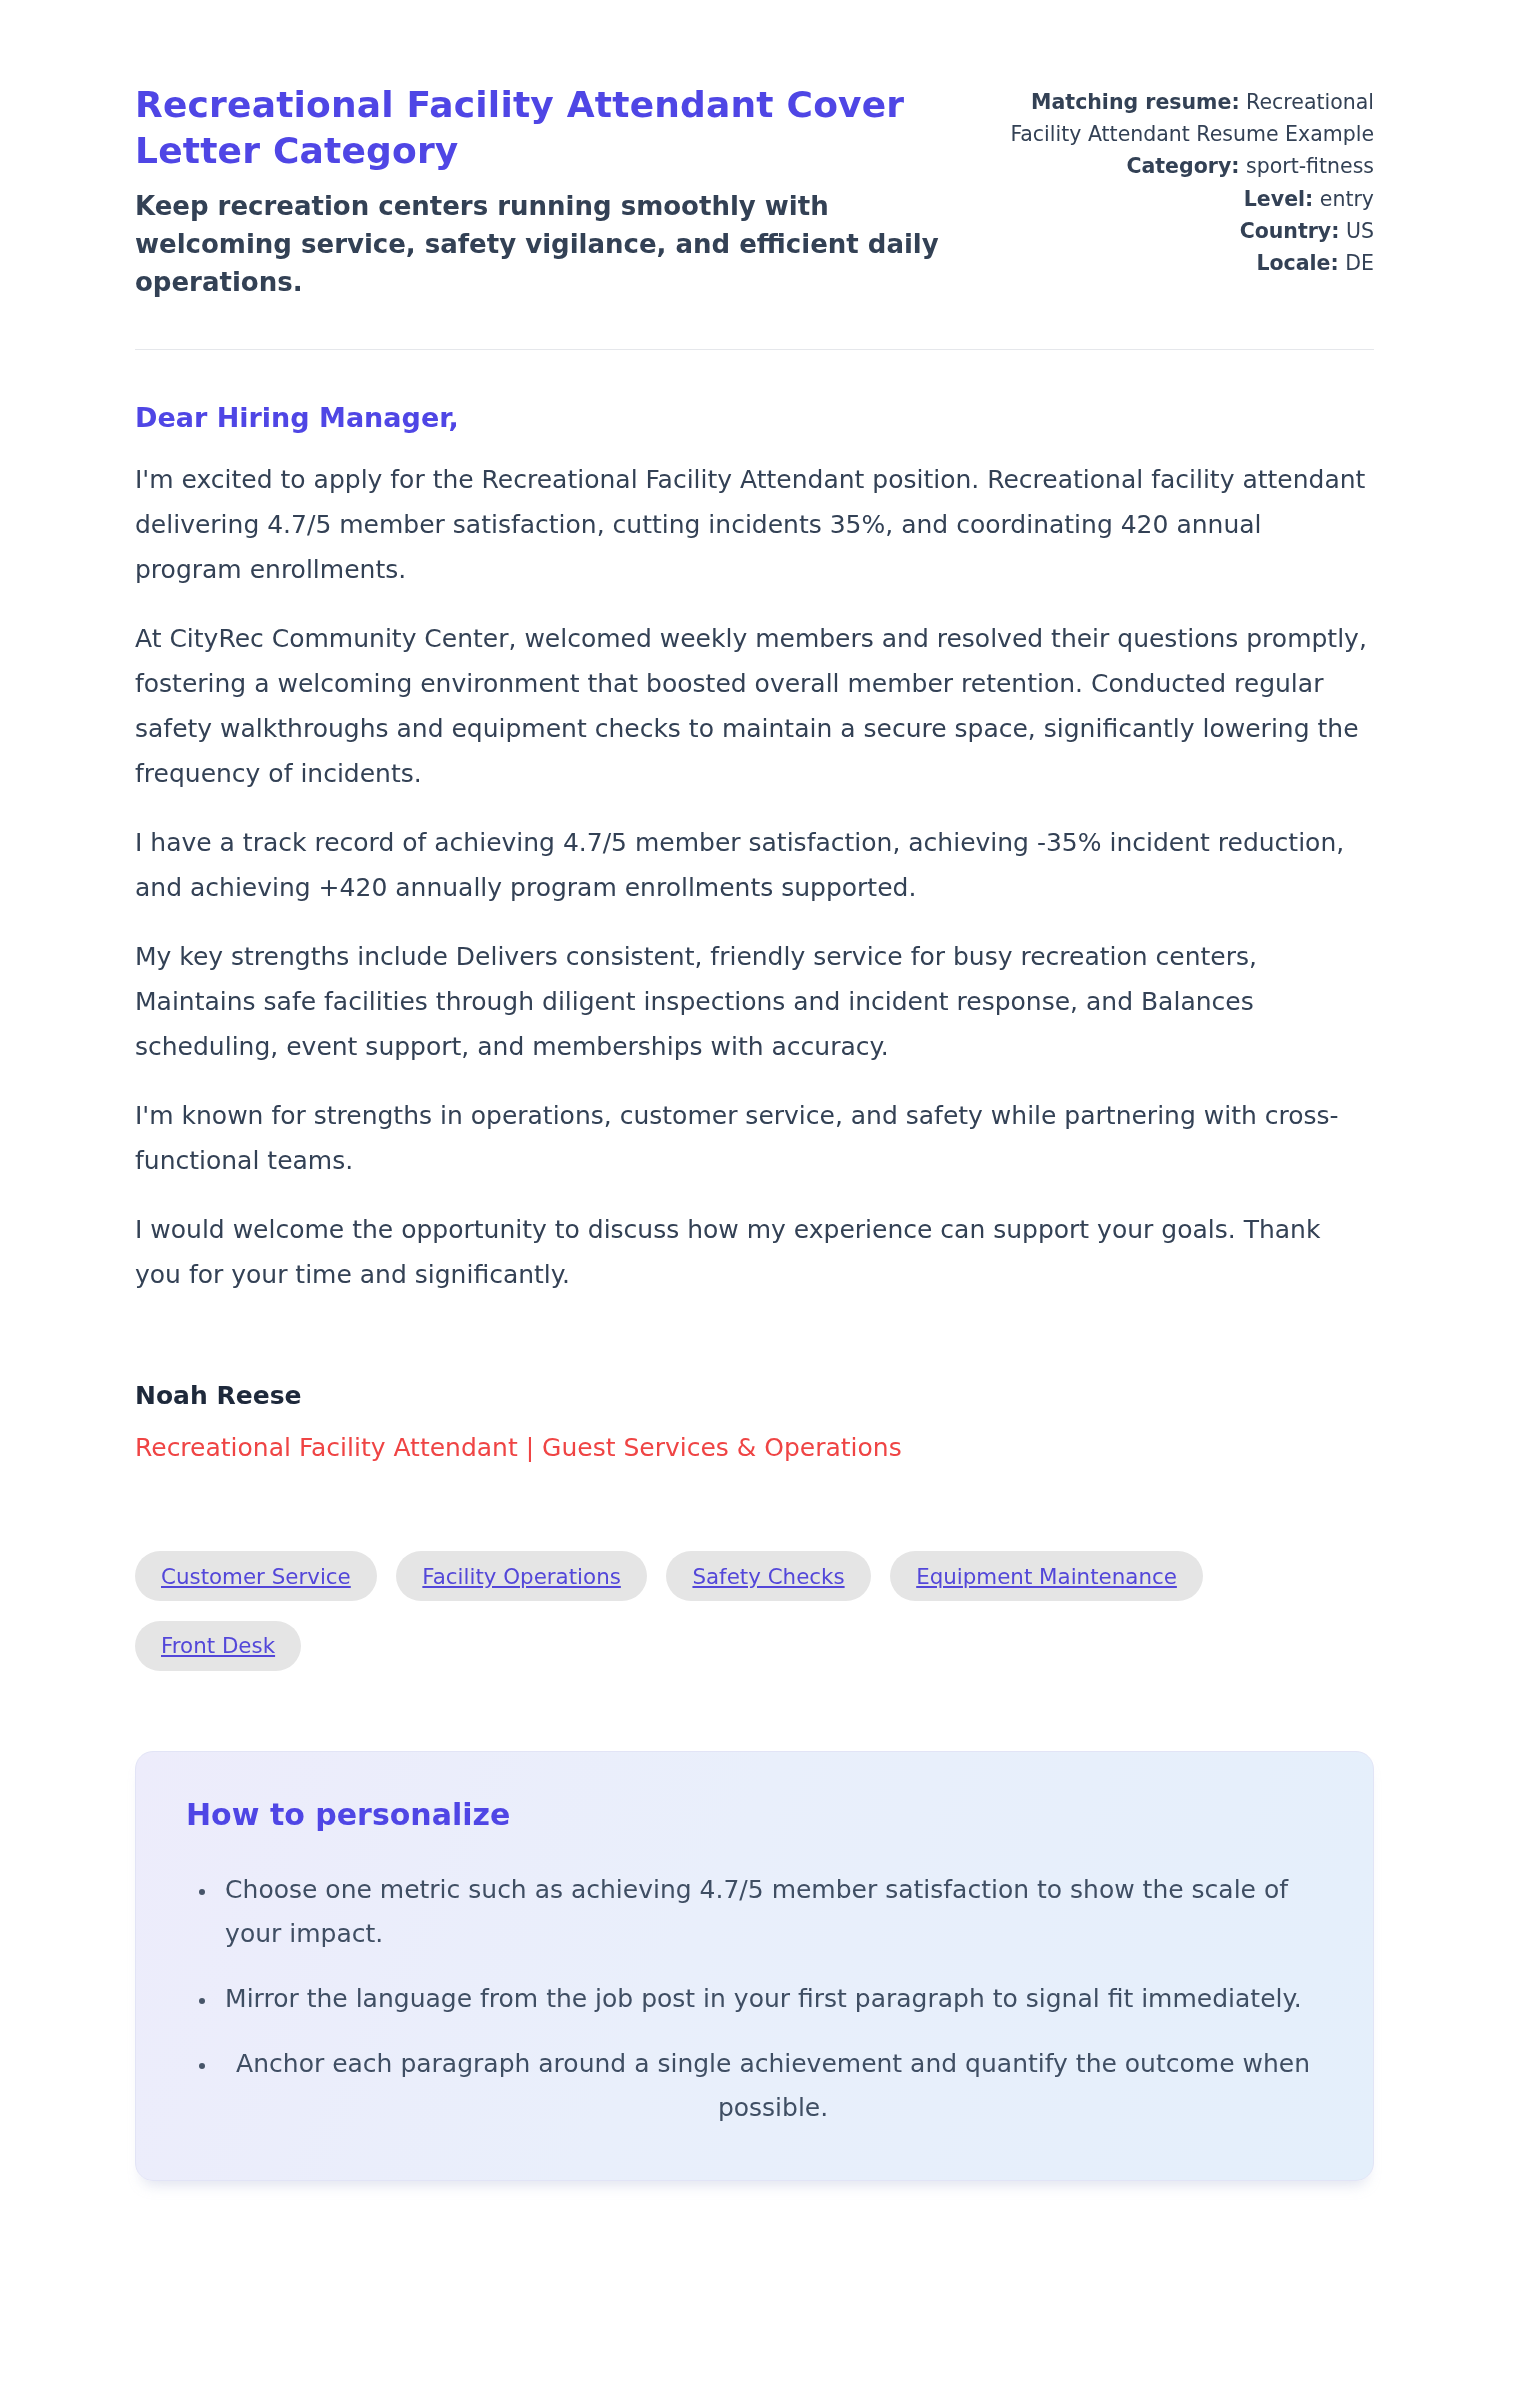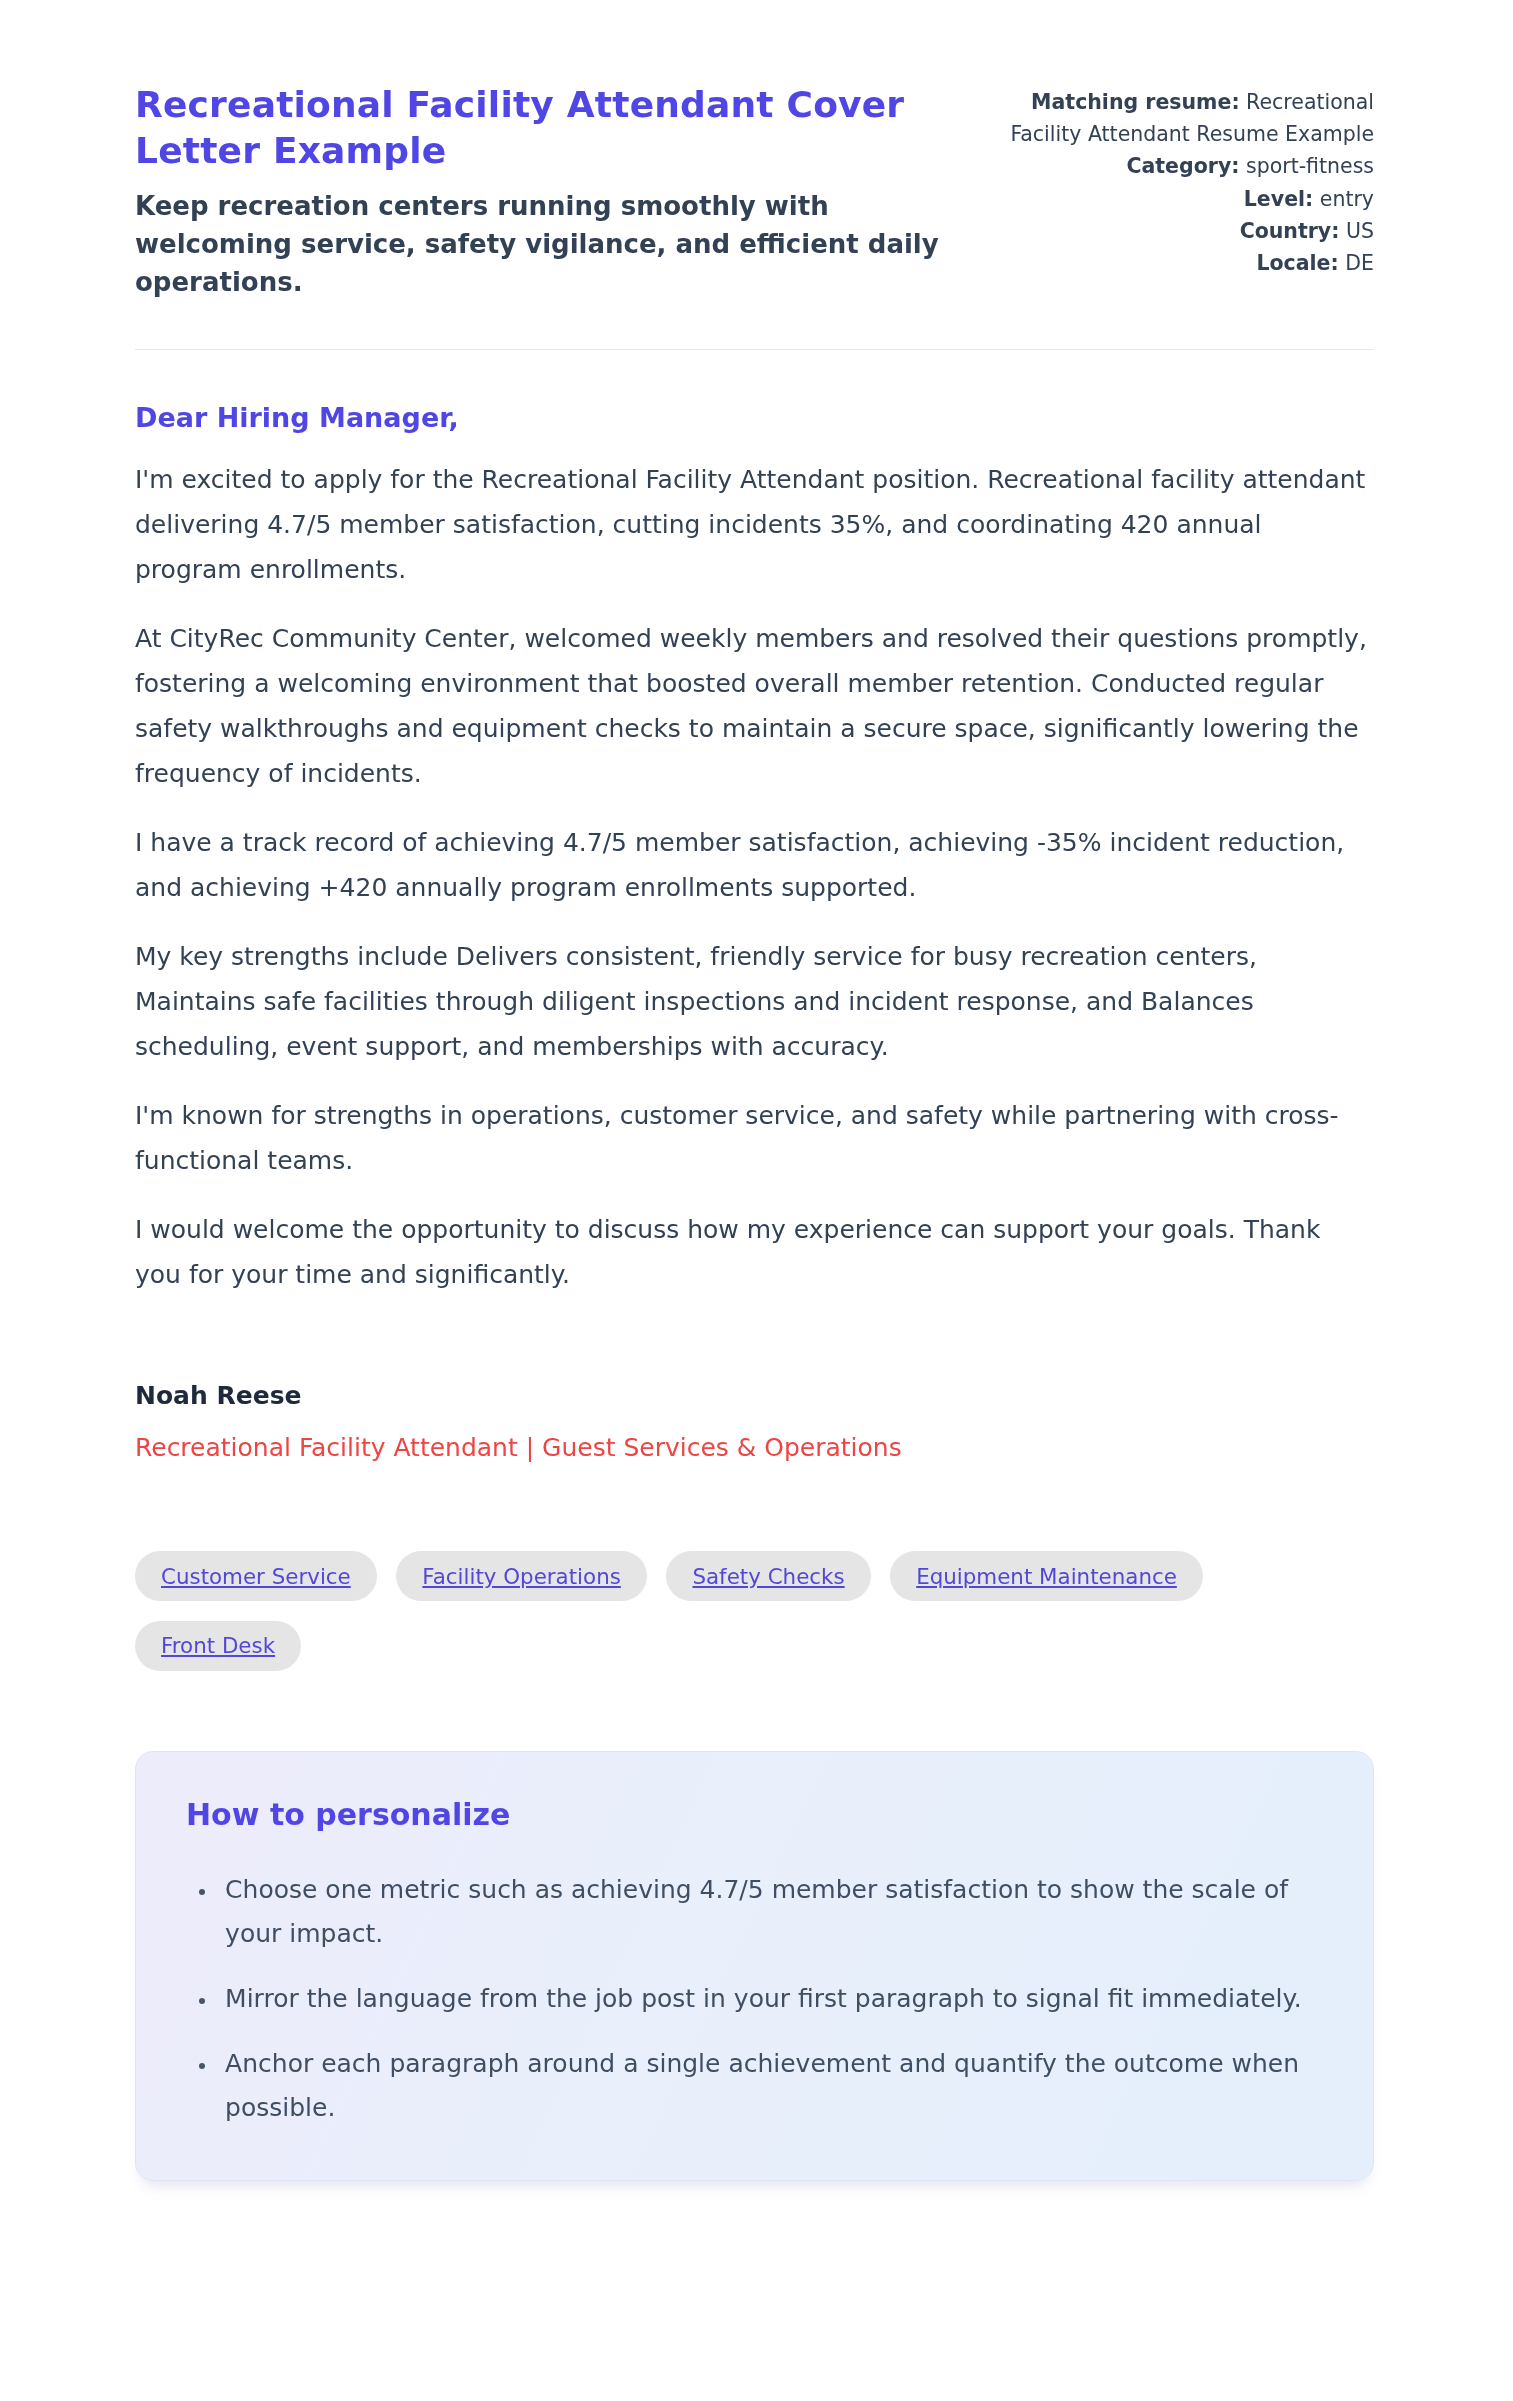--- a/index.html
+++ b/index.html
@@ -118,30 +118,30 @@
     padding-left: 32px;
     color: #3f4e63;
   }
   .tips-list li {
     font-size: 25px;
     line-height: 44px;
     margin-bottom: 21.4px;
     padding-left: 7.1px;
   }
   .tips-list li::marker { color: #475569; font-size: 19.6px; }
-  .tips-list li:last-child { margin-bottom: 0; }
+  .tips-list li:last-child { margin-bottom: 0; text-align: center; }
 </style>
 </head>
 <body>
 
 <div class="page">
 
   <div class="header">
     <div class="header-left">
-      <h1 class="page-title">Recreational Facility Attendant Cover Letter Example</h1>
+      <h1 class="page-title">Recreational Facility Attendant Cover Letter Category</h1>
       <div class="page-subtitle">Keep recreation centers running smoothly with welcoming service, safety vigilance, and efficient daily operations.</div>
     </div>
     <div class="header-meta">
       <div><b>Matching resume:</b> <span>Recreational Facility Attendant Resume Example</span></div>
       <div><b>Category:</b> <span>sport-fitness</span></div>
       <div><b>Level:</b> <span>entry</span></div>
       <div><b>Country:</b> <span>US</span></div>
       <div><b>Locale:</b> <span>DE</span></div>
     </div>
   </div>

